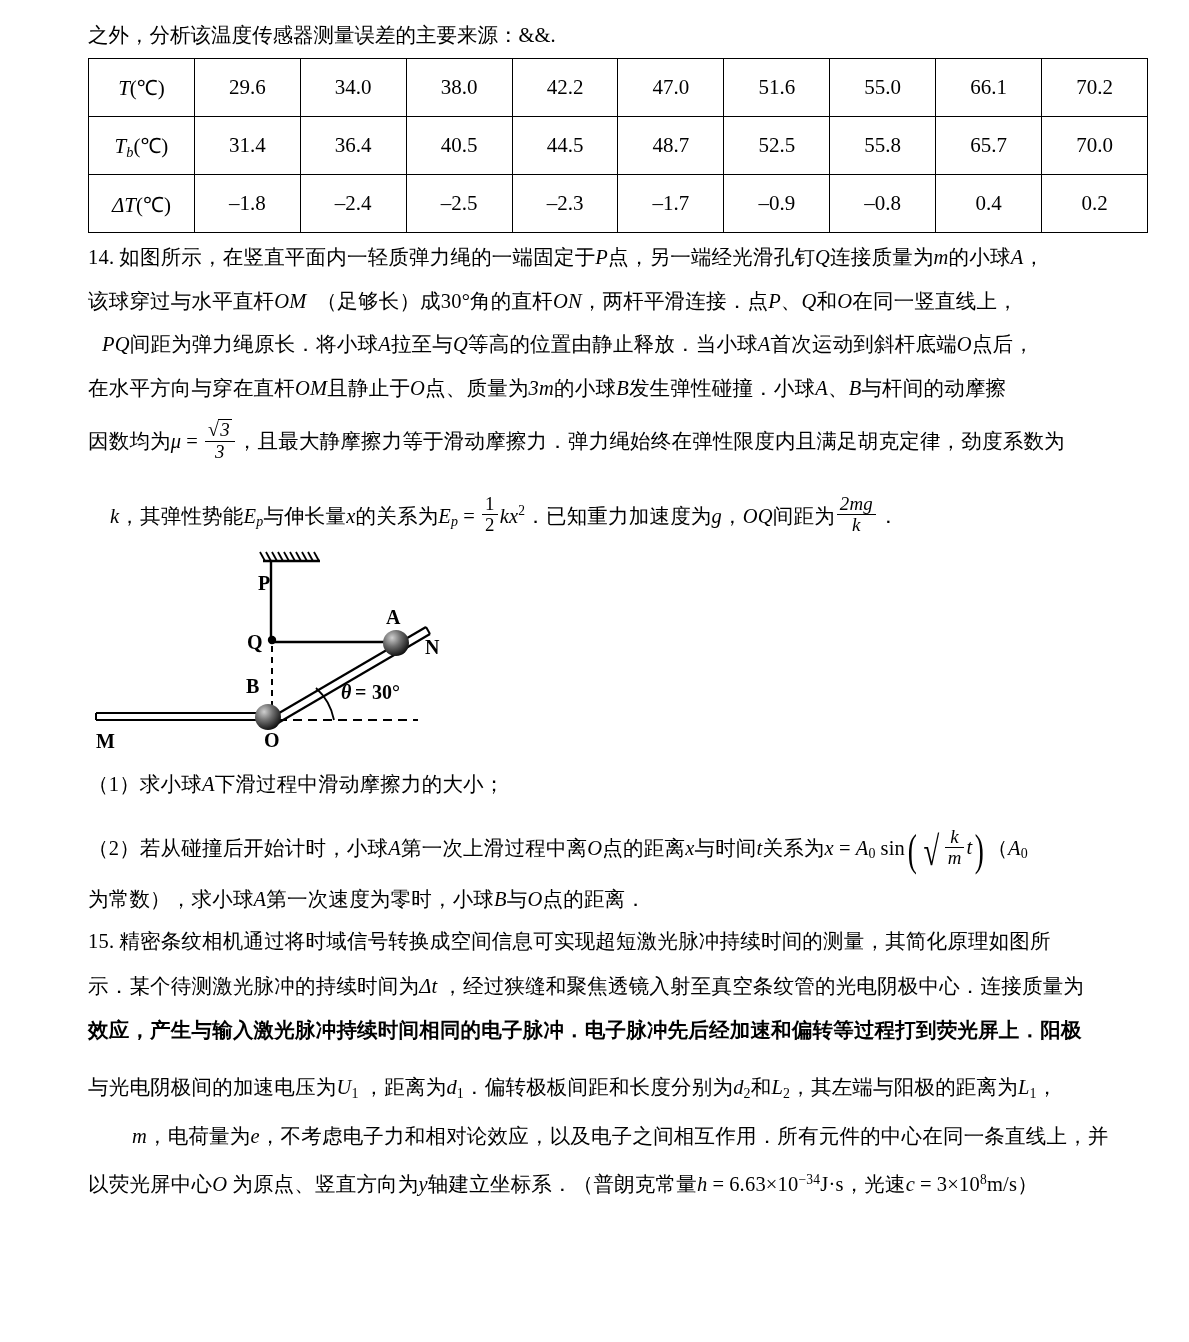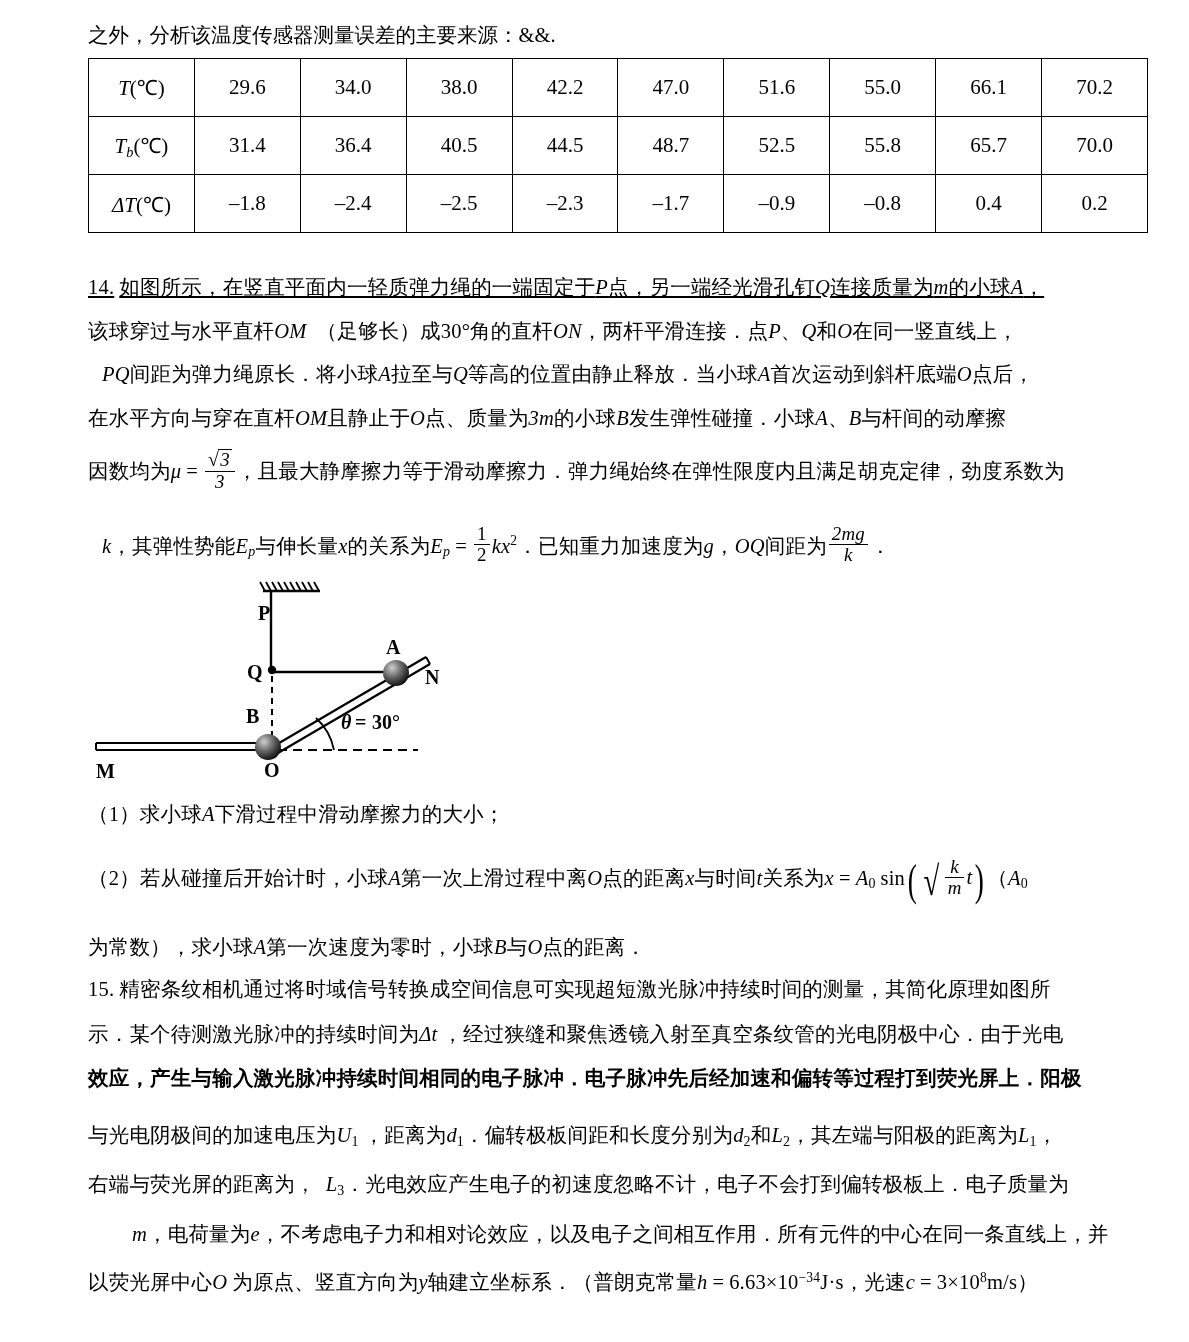--- a/index.html
+++ b/index.html
@@ -176,41 +176,41 @@
           <td class="cell">–2.3</td>
           <td class="cell">–1.7</td>
           <td class="cell">–0.9</td>
           <td class="cell">–0.8</td>
           <td class="cell">0.4</td>
           <td class="cell">0.2</td>
         </tr>
       </tbody>
     </table>
 
-    <div class="line para-line" style="margin-top:44px;text-decoration:underline;">
+    <div class="line para-line" style="margin-top:14px;">
       <span class="q-num">14.</span><span class="sp-s"></span><span>如图所示，在竖直平面内一轻质弹力绳的一端固定于</span><span class="it">P</span><span>点，另一端经光滑孔钉</span><span class="it">Q</span><span>连接质量为</span><span class="it">m</span><span>的小球</span><span class="it">A</span><span>，</span>
     </div>
 
     <div class="line para-line">
       <span>该球穿过与水平直杆</span><span class="it">OM</span><span class="sp"></span><span>（足够长）成</span><span>30°</span><span>角的直杆</span><span class="it">ON</span><span>，两杆平滑连接．点</span><span class="it">P</span><span>、</span><span class="it">Q</span><span>和</span><span class="it">O</span><span>在同一竖直线上，</span>
     </div>
 
     <div class="line para-line" style="margin-left:14px;">
       <span class="it">PQ</span><span>间距为弹力绳原长．将小球</span><span class="it">A</span><span>拉至与</span><span class="it">Q</span><span>等高的位置由静止释放．当小球</span><span class="it">A</span><span>首次运动到斜杆底端</span><span class="it">O</span><span>点后，</span>
     </div>
 
     <div class="line para-line">
       <span>在水平方向与穿在直杆</span><span class="it">OM</span><span>且静止于</span><span class="it">O</span><span>点、质量为</span><span class="it">3m</span><span>的小球</span><span class="it">B</span><span>发生弹性碰撞．小球</span><span class="it">A</span><span>、</span><span class="it">B</span><span>与杆间的动摩擦</span>
     </div>
 
     <div class="line para-line" style="">
       <span>因数均为</span><span class="it">μ</span><span class="sp-s"></span><span>=</span><span class="sp-s"></span><span class="frac"><span class="num"><span class="radical"><span class="rad-sign">√</span><span class="rad-body it">3</span></span></span><span class="den it">3</span></span><span>，且最大静摩擦力等于滑动摩擦力．弹力绳始终在弹性限度内且满足胡克定律，劲度系数为</span>
     </div>
 
-    <div class="line para-line" style="margin-top:32px; margin-left:14px;">
+    <div class="line para-line" style="margin-top:32px; margin-left:22px;">
       <span class="it">k</span><span>，其弹性势能</span><span class="it">E</span><span class="sub">p</span><span>与伸长量</span><span class="it">x</span><span>的关系为</span><span class="it">E</span><span class="sub">p</span><span class="sp-s"></span><span>=</span><span class="sp-s"></span><span class="frac"><span class="num">1</span><span class="den">2</span></span><span class="it">kx</span><span class="sup">2</span><span>．已知重力加速度为</span><span class="it">g</span><span>，</span><span class="it">OQ</span><span>间距为</span><span class="frac"><span class="num it">2mg</span><span class="den it">k</span></span><span>．</span>
     </div>
 
     <div class="figure-wrap">
       <svg class="figure" width="480" height="218" viewBox="0 0 480 218">
 
         <g>
           <line x1="175" y1="13" x2="232" y2="13" stroke="#000" stroke-width="2.4"></line>
           <line x1="177" y1="13" x2="172" y2="4" stroke="#000" stroke-width="1.8"></line>
           <line x1="183" y1="13" x2="178" y2="4" stroke="#000" stroke-width="1.8"></line>
@@ -282,43 +282,40 @@
     </div>
 
     <div class="line" style="margin-top:8px;">
       <span>（1）求小球</span><span class="it">A</span><span>下滑过程中滑动摩擦力的大小；</span>
     </div>
 
     <div class="line" style="margin-top:34px;">
       <span>（2）若从碰撞后开始计时，小球</span><span class="it">A</span><span>第一次上滑过程中离</span><span class="it">O</span><span>点的距离</span><span class="it">x</span><span>与时间</span><span class="it">t</span><span>关系为</span><span class="it">x</span><span class="sp-s"></span><span>=</span><span class="sp-s"></span><span class="it">A</span><span class="subn">0</span><span class="sp-s"></span><span>sin</span><span class="bigparen">(</span><span class="sqrt-frac"><span class="sqrt-glyph">√</span><span class="frac" style="top:-0.05em;"><span class="num it">k</span><span class="den it">m</span></span><span class="it">t</span></span><span class="bigparen">)</span><span>（</span><span class="it">A</span><span class="subn">0</span>
     </div>
 
-    <div class="line" style="margin-top:36px;">
+    <div class="line" style="margin-top:18px;">
       <span>为常数），求小球</span><span class="it">A</span><span>第一次速度为零时，小球</span><span class="it">B</span><span>与</span><span class="it">O</span><span>点的距离．</span>
     </div>
 
     <div class="line" style="margin-top:22px;">
       <span class="q-num">15.</span><span class="sp-s"></span><span>精密条纹相机通过将时域信号转换成空间信息可实现超短激光脉冲持续时间的测量，其简化原理如图所</span>
     </div>
 
     <div class="line" style="margin-top:24px;">
-      <span>示．某个待测激光脉冲的持续时间为</span><span class="it">Δt</span><span class="sp-s"></span><span>，经过狭缝和聚焦透镜入射至真空条纹管的光电阴极中心．由于光电</span>
+      <span>示．某个待测激光脉冲的持续时间为</span><span class="it">Δt</span><span class="sp-s"></span><span>，经过狭缝和聚焦透镜入射至真空条纹管的光电阴极中心．连接质量为</span>
     </div>
 
     <div class="line" style="margin-top:24px;font-weight:bold;">
       <span>效应，产生与输入激光脉冲持续时间相同的电子脉冲．电子脉冲先后经加速和偏转等过程打到荧光屏上．阳极</span>
     </div>
 
     <div class="line" style="margin-top:36px;">
       <span>与光电阴极间的加速电压为</span><span class="it">U</span><span class="subn">1</span><span class="sp-s"></span><span>，距离为</span><span class="it">d</span><span class="subn">1</span><span>．偏转极板间距和长度分别为</span><span class="it">d</span><span class="subn">2</span><span>和</span><span class="it">L</span><span class="subn">2</span><span>，其左端与阳极的距离为</span><span class="it">L</span><span class="subn">1</span><span>，</span>
     </div>
 
-    <div class="line" style="margin-top:26px;">
-      <span>右端与荧光屏的距离为，</span><span class="sp"></span><span class="it">L</span><span class="subn">3</span><span>．光电效应产生电子的初速度忽略不计，电子不会打到偏转极板上．电子质量为</span>
-    </div>
 
     <div class="line" style="margin-top:26px;margin-left:44px;">
       <span class="it">m</span><span>，电荷量为</span><span class="it">e</span><span>，不考虑电子力和相对论效应，以及电子之间相互作用．所有元件的中心在同一条直线上，并</span>
     </div>
 
     <div class="line" style="margin-top:26px;">
       <span>以荧光屏中心</span><span class="it">O</span><span class="sp-s"></span><span>为原点、竖直方向为</span><span class="it">y</span><span>轴建立坐标系．（普朗克常量</span><span class="it">h</span><span class="sp-s"></span><span>=</span><span class="sp-s"></span><span>6.63×10</span><span class="sup">−34</span><span>J·s</span><span>，光速</span><span class="it">c</span><span class="sp-s"></span><span>=</span><span class="sp-s"></span><span>3×10</span><span class="sup">8</span><span>m/s</span><span>）</span>
     </div>
 
   </div>

